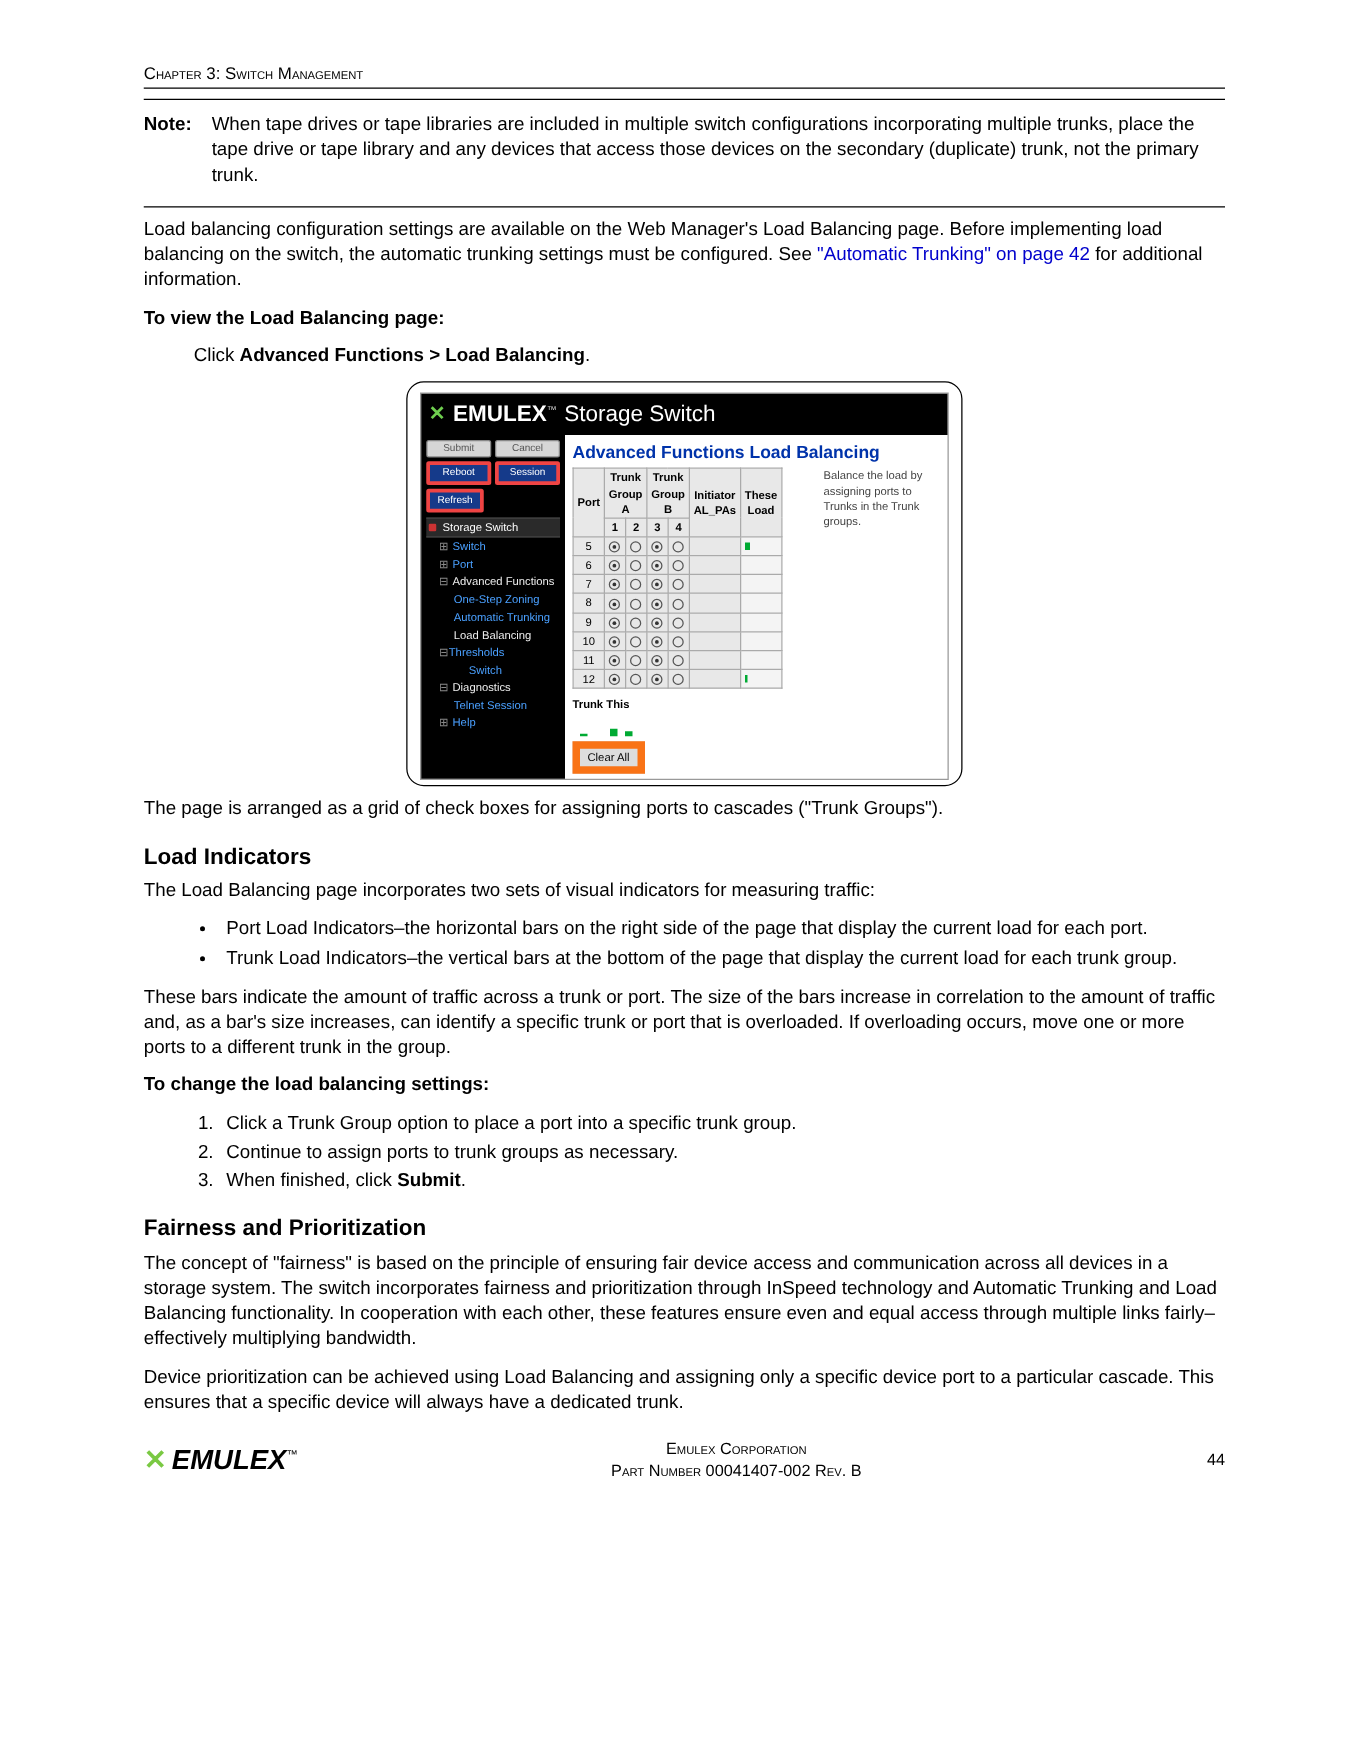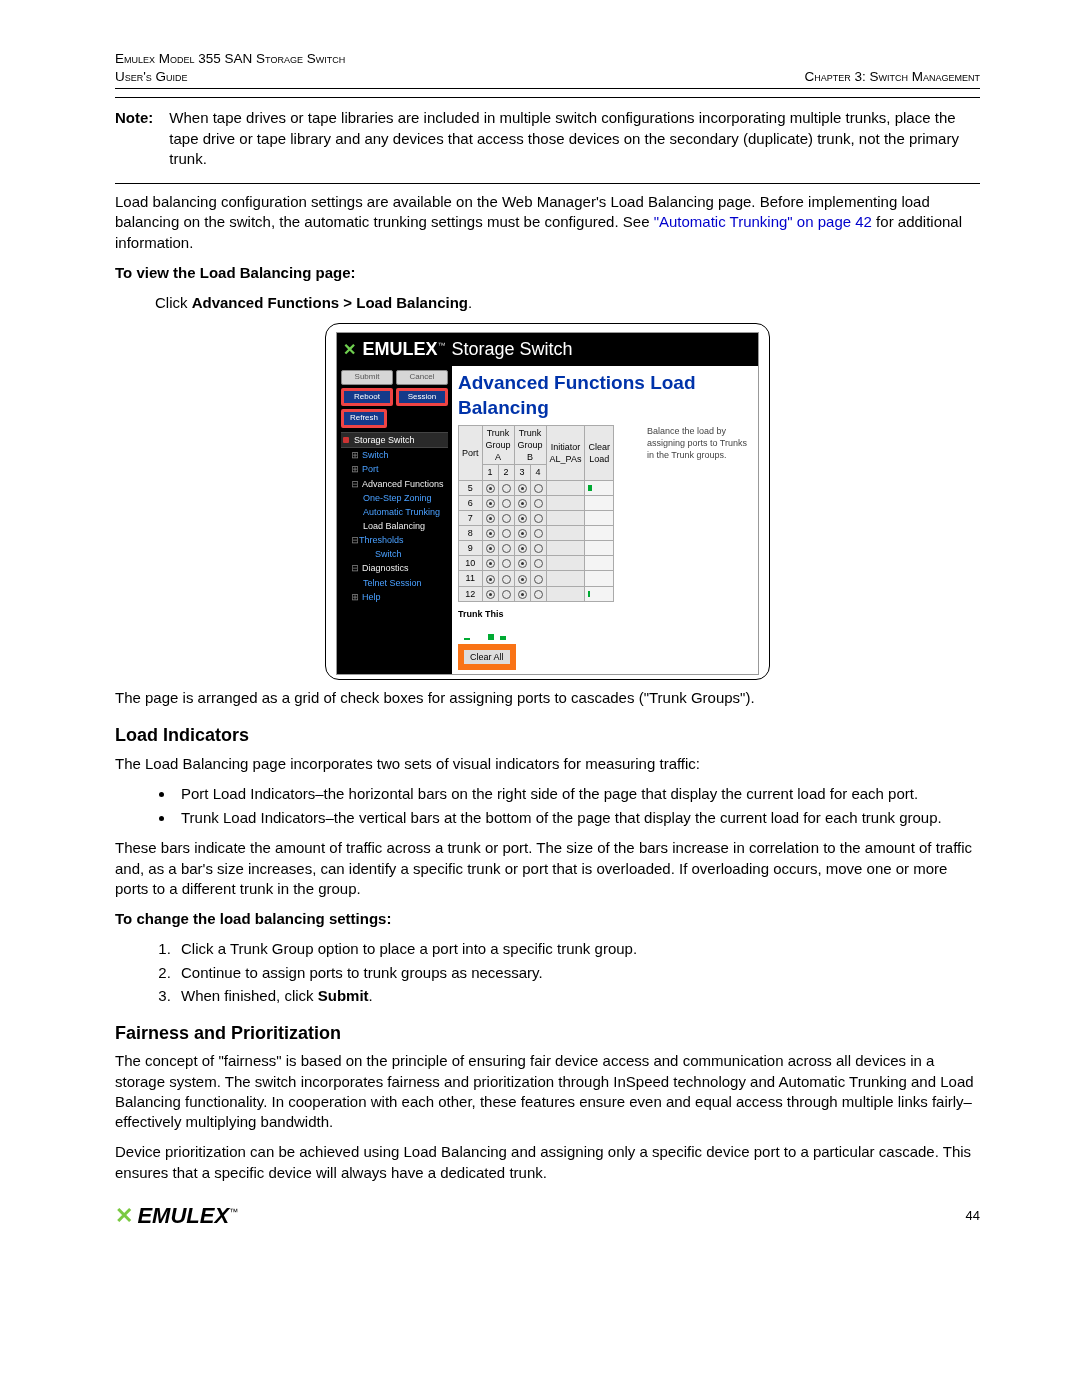--- a/index.html
+++ b/index.html
@@ -92,33 +92,33 @@
     border-top:1px solid #444; border-bottom:1px solid #444;
     display:flex; align-items:center; gap:3px;
   }
   .nav-item { color:#4aa0ff; padding: 1px 0 1px 10px; display:flex; gap:3px; }
   .nav-sub  { color:#4aa0ff; padding: 1px 0 1px 22px; }
   .nav-exp  { color:#888; font-size:9px; width:8px; display:inline-block; text-align:center;}
   .nav-item.white, .nav-sub.white { color: #eee; }
   .dot-red { width:6px; height:6px; background:#c33; display:inline-block; border-radius:1px; margin-right:2px;}
 
   .content-pane { flex: 1; padding: 4px 6px; }
-  .content-title { color: #0033aa; font-weight: bold; font-size: 19px; margin-bottom: 4px; }
+  .content-title { color: #0033aa; font-weight: bold; font-size: 14px; margin-bottom: 4px; }
   .inner-flex { display: flex; gap: 8px; align-items: flex-start; }
   table.lb {
     border-collapse: collapse;
     font-size: 9px;
   }
   table.lb th, table.lb td {
     border: 1px solid #aaa;
     padding: 1px 3px;
     text-align: center;
     background: #e8e8e8;
   }
-  table.lb th { font-weight: normal; }
+  table.lb th { font-weight: bold; }
   table.lb td.pl { text-align:left; background:#f4f4f4; width:60px;}
   .radio-dot { width:7px; height:7px; border:1px solid #555; border-radius:50%; display:inline-block; vertical-align:middle;}
   .radio-dot.sel::after { content:""; display:block; width:3px; height:3px; background:#333; border-radius:50%; margin:2px auto; }
   .portload-bar { height:6px; background:#0a3; display:inline-block; }
   .hint { font-size: 9px; color:#444;margin-left:25px; }
   .trunk-load-area { margin-top:6px; font-size:9px; }
   .trunk-bars { display:flex; gap:6px; align-items:flex-end; height:18px; margin:2px 0 4px 6px;}
   .trunk-bar { width:6px; background:#0a3; }
   .clear-btn { font-size:9px; background:#ddd; border:6px solid #f97316; padding:1px 6px; display:inline-block;}
   .fig-caption { font-style: italic; font-size: 13px; margin: 6px 0 0 4px; }
@@ -134,24 +134,20 @@
   .footer-logo { display:flex; align-items:center; gap:4px; font-weight:bold; font-size:22px; font-style:italic;}
   .footer-logo .swirl { color:#7ac943; font-style:normal;}
   .footer-logo .txt { color:#000; }
   .footer-logo .ftm { font-size:9px; vertical-align:super; font-weight:normal; font-style:normal;}
   .pg { width:40px; text-align:right; }
 </style>
 </head>
 <body>
 
 <div class="header-row">
-  <div class="header-left">
-    <div>Emulex Model 355 SAN Storage Switch</div>
-    <div>User's Guide</div>
-  </div>
   <div class="header-right">Chapter 3: Switch Management</div>
 </div>
 
 <div class="note-block">
   <hr class="thin">
   <div class="note-body">
     <span class="note-label">Note:</span>
     <span>When tape drives or tape libraries are included in multiple switch configurations incorporating multiple trunks, place the tape drive or tape library and any devices that access those devices on the secondary (duplicate) trunk, not the primary trunk.</span>
   </div>
   <hr class="thin">
@@ -222,21 +218,21 @@
       <div class="content-pane">
         <div class="content-title">Advanced Functions Load Balancing</div>
         <div class="inner-flex">
           <table class="lb">
             <tbody>
                 <tr>
               <th rowspan="2">Port</th>
               <th colspan="2">Trunk Group A</th>
               <th colspan="2">Trunk Group B</th>
               <th rowspan="2">Initiator AL_PAs</th>
-              <th rowspan="2">Clear Load</th>
+              <th rowspan="2">These Load</th>
             </tr>
             <tr>
               <th>1</th>
               <th>2</th>
               <th>3</th>
               <th>4</th>
             </tr>
             <tr>
                   <td>5</td>
                   <td><span class="radio-dot sel"></span></td>
@@ -349,14 +345,18 @@
 
 <h3 class="section">Fairness and Prioritization</h3>
 <p>The concept of "fairness" is based on the principle of ensuring fair device access and communication across all devices in a storage system. The switch incorporates fairness and prioritization through InSpeed technology and Automatic Trunking and Load Balancing functionality. In cooperation with each other, these features ensure even and equal access through multiple links fairly–effectively multiplying bandwidth.</p>
 <p>Device prioritization can be achieved using Load Balancing and assigning only a specific device port to a particular cascade. This ensures that a specific device will always have a dedicated trunk.</p>
 
 <div class="footer">
   <div class="footer-logo">
     <span class="swirl">✕</span>
     <span class="txt"><span>EMULEX</span><span class="ftm">™</span></span>
   </div>
+  <div class="footer-center">
+    <div>Emulex Corporation</div>
+    <div>Part Number 00041407-002 Rev. B</div>
+  </div>
   <div class="pg">44</div>
 </div>
 
 </body></html>

